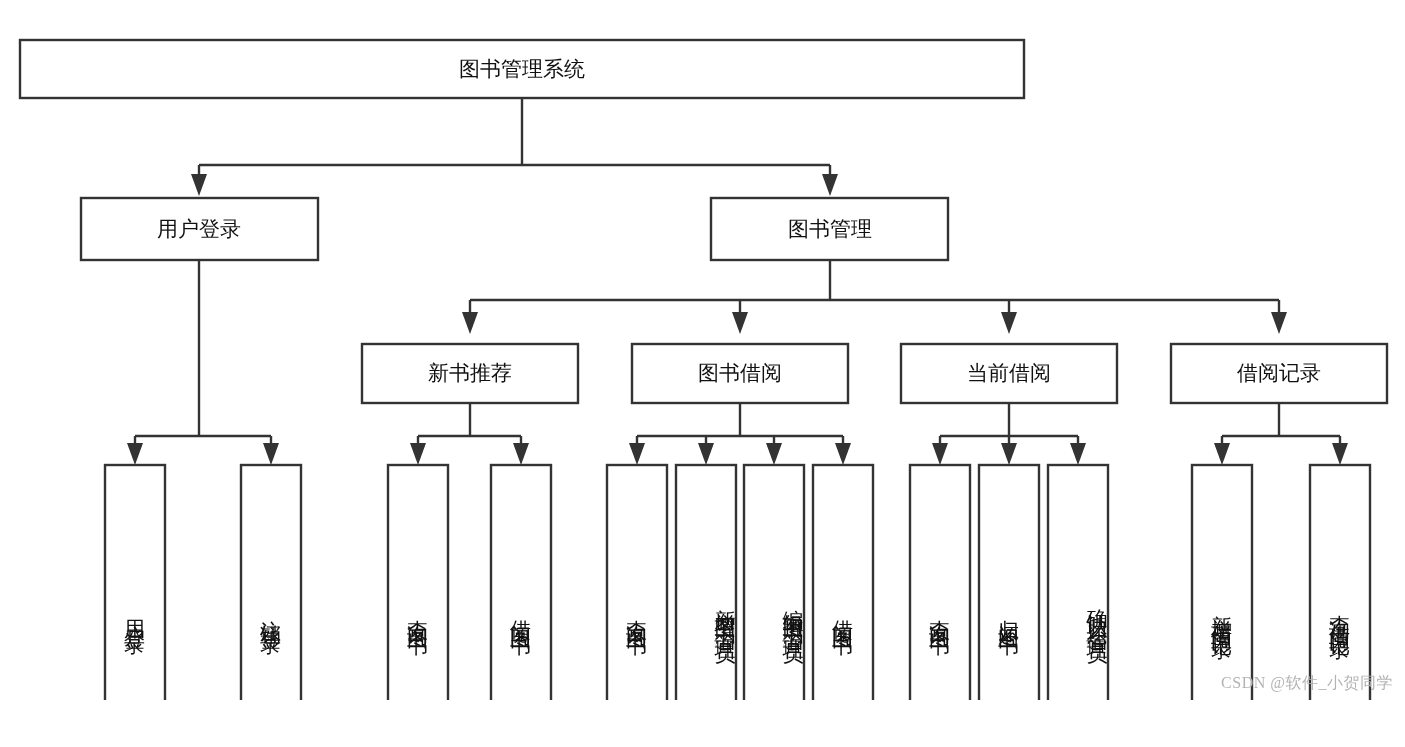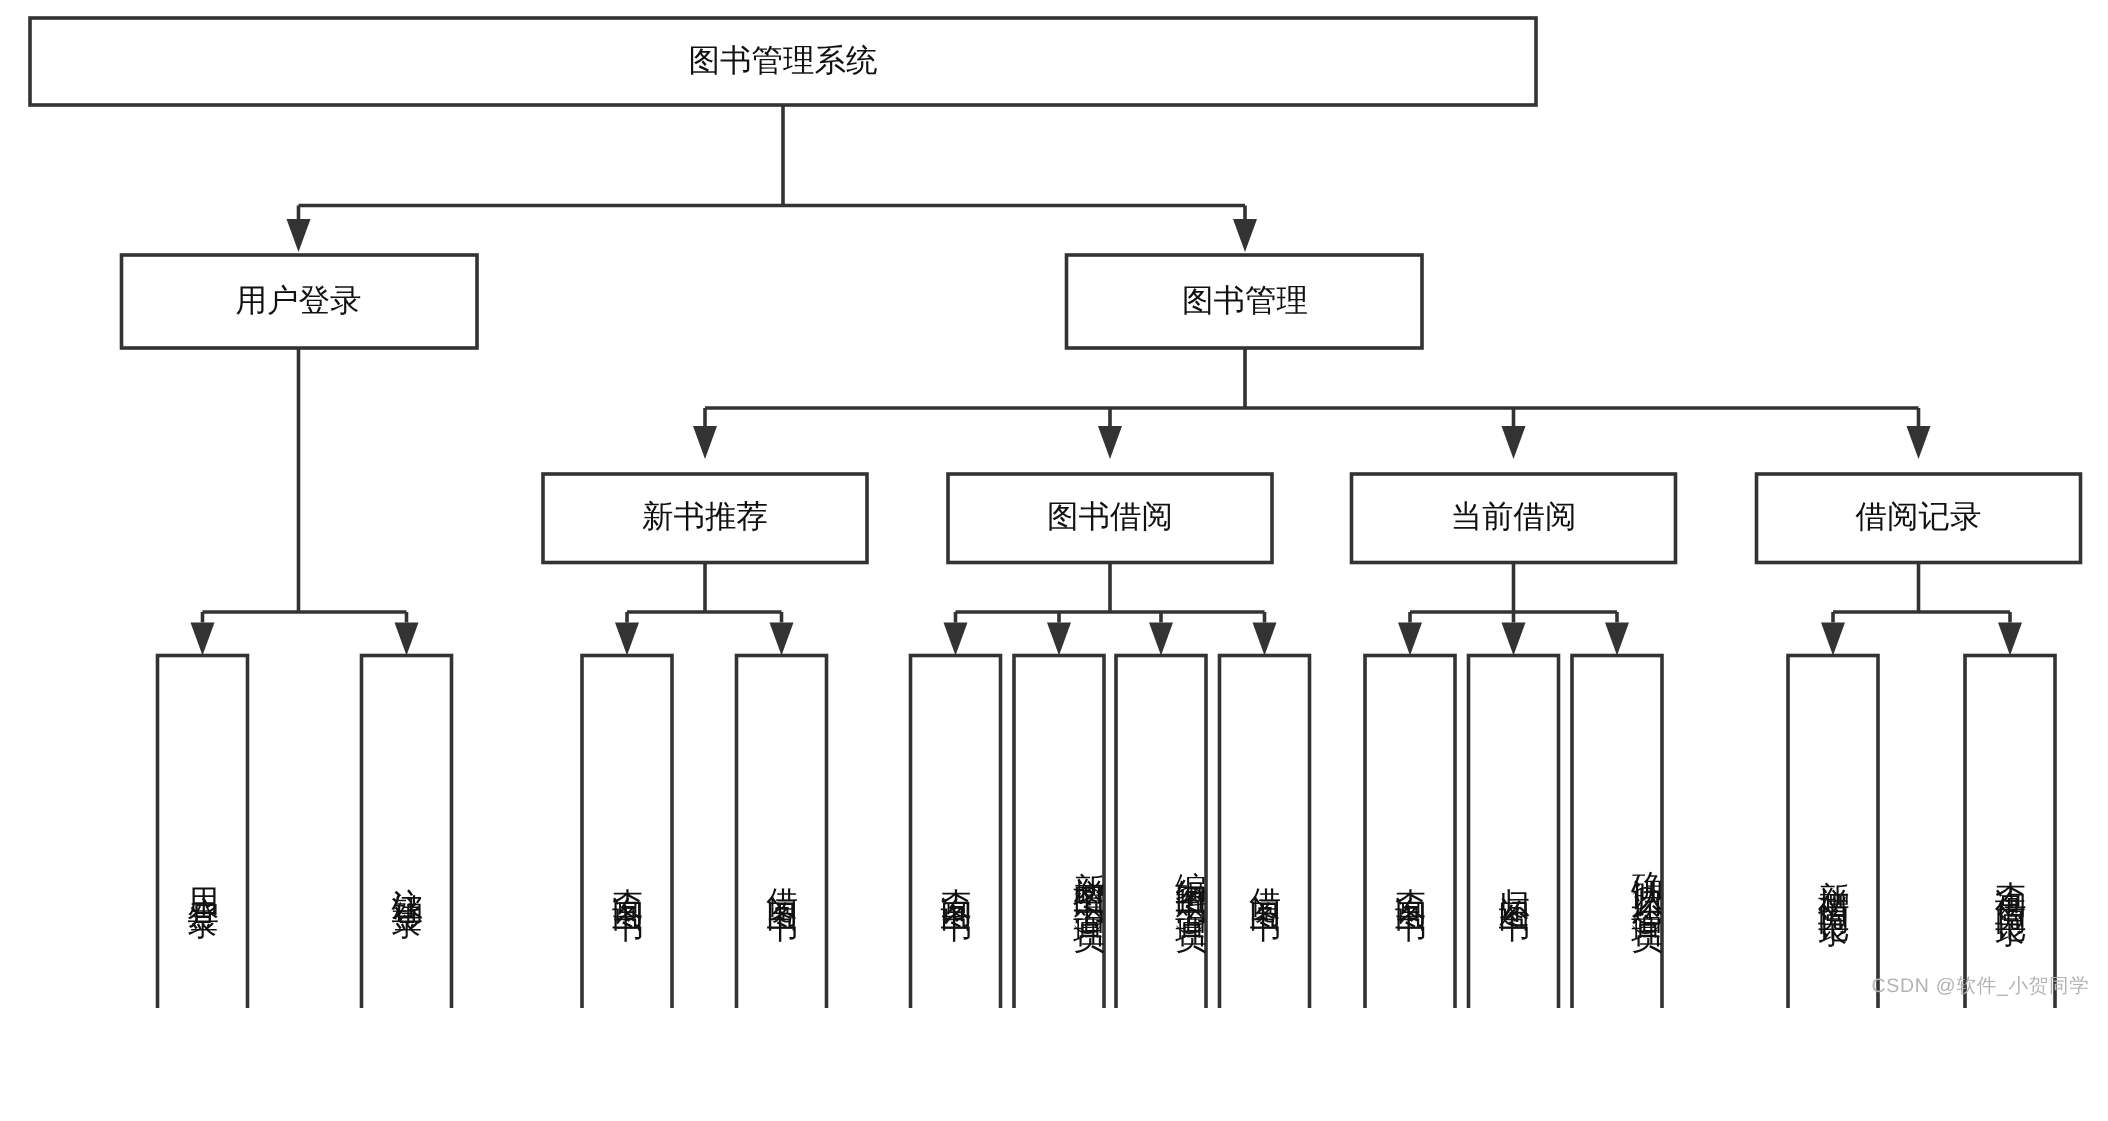--- a/index.html
+++ b/index.html
@@ -7,20 +7,21 @@
     padding: 0;
     background: #ffffff;
   }
   #page {
     position: relative;
     width: 1405px;
     height: 672px;
     background: #ffffff;
     font-family: "Liberation Sans", "DejaVu Sans", sans-serif;
     overflow: hidden;
+    margin-top: 28px;
   }
   svg.diagram {
     position: absolute;
     left: 0;
     top: 0;
     width: 1405px;
     height: 747px;
   }
   .node-rect {
     fill: #ffffff;
@@ -40,22 +41,22 @@
     font-family: "Liberation Sans", "DejaVu Sans", sans-serif;
     fill: #111111;
     font-size: 21px;
     text-anchor: middle;
     dominant-baseline: middle;
   }
   .watermark {
     position: absolute;
     right: 12px;
     bottom: 6px;
-    font-family: Liberation Sans, sans-serif;
-    font-size: 13px;
+    font-family: Liberation Serif, serif;
+    font-size: 16px;
     color: #b3b3b3;
     letter-spacing: 0.5px;
     white-space: nowrap;
     pointer-events: none;
   }
 </style>
 </head>
 <body>
 
 <div id="page">

